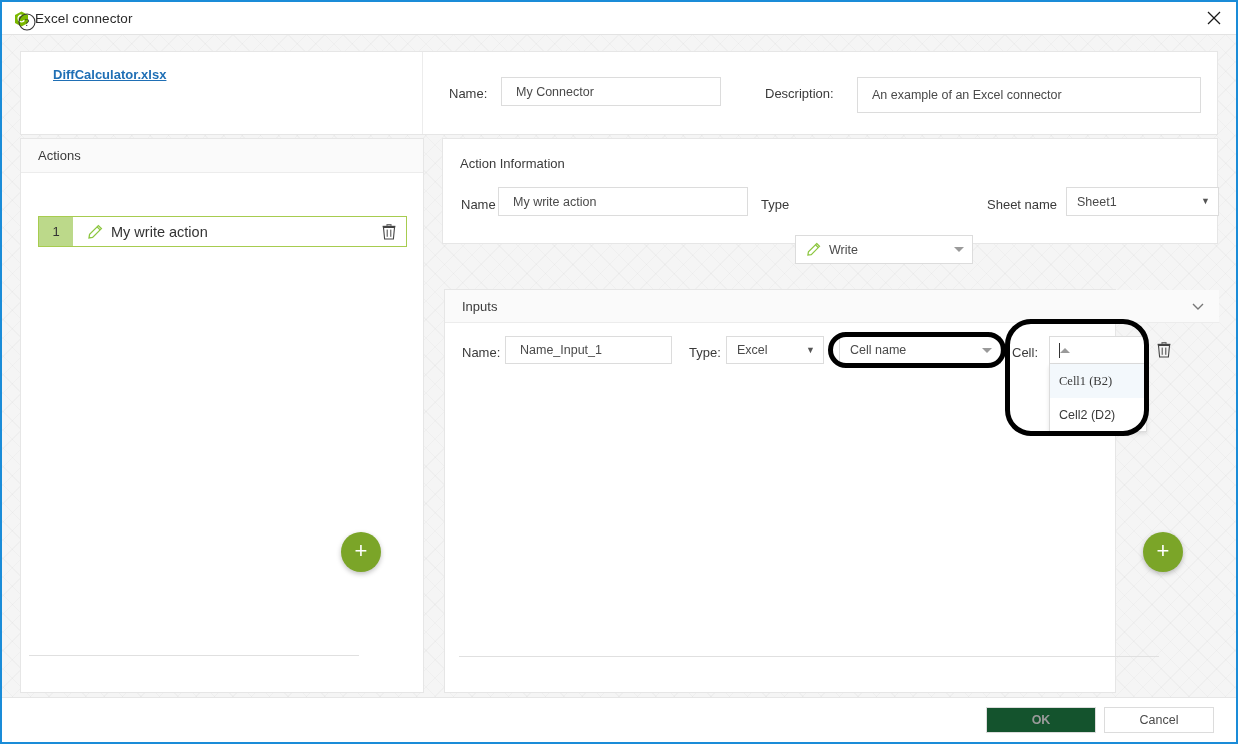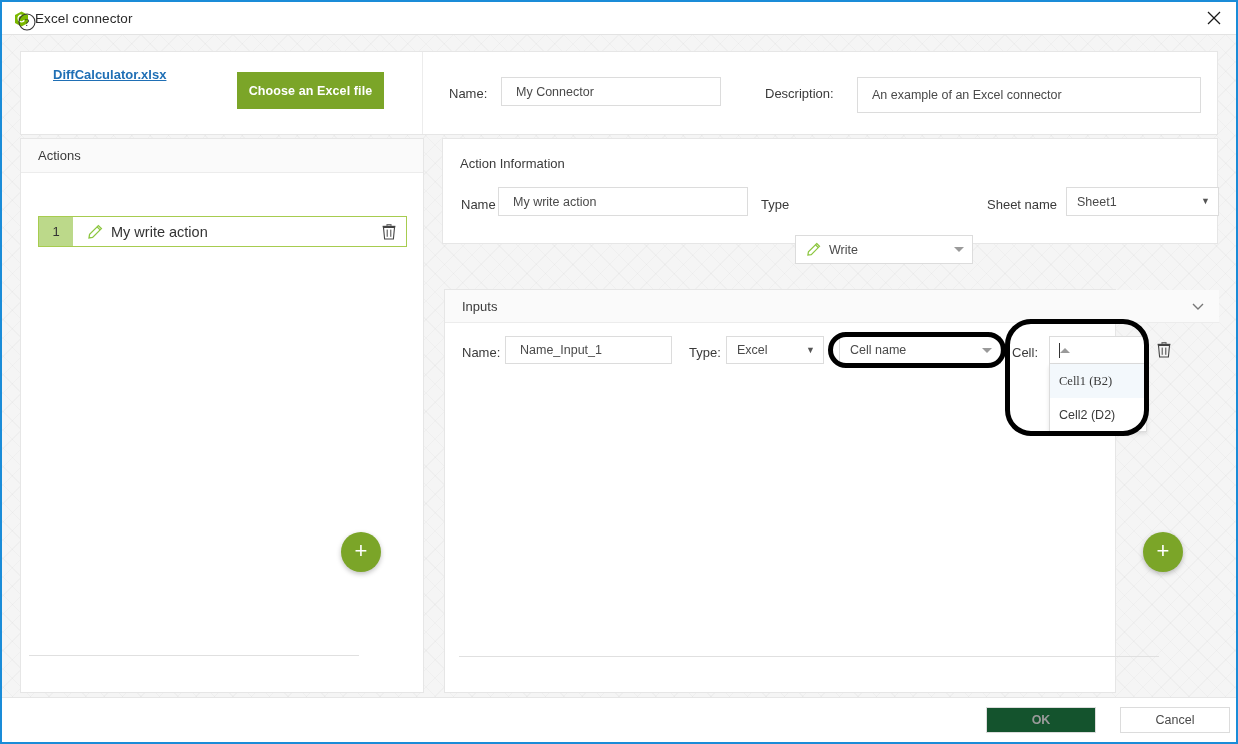--- a/index.html
+++ b/index.html
@@ -352,21 +352,20 @@
     cursor: default;
     font-weight: bold;
   }
   #cancel-btn {
     position: absolute; left: 1102px; top: 705px;
     width: 110px; height: 26px;
     border: 1px solid #dcdcdc; background: #fff;
     color: #4a4a4a; font-size: 12.5px;
     display: flex; align-items: center; justify-content: center;
     cursor: pointer;
-    margin-left: 16px;
   }
 </style>
 </head>
 <body>
 
 <div id="window">
 
   <div id="titlebar">
     <span id="app-icon">
       <svg width="15" height="16" viewBox="0 0 15 16">
@@ -382,21 +381,20 @@
           <line x1="13" y1="1" x2="1" y2="13" stroke="#1a1a1a" stroke-width="1.3"></line>
         </svg>
       </span>
     </div>
   </div>
 
   <div id="content">
 
     <div id="header-card" class="card">
       <a id="file-link">DiffCalculator.xlsx</a>
-      <div id="choose-file-btn">Choose an Excel file</div>
       <div id="hdr-div"></div>
       <span id="name-label">Name:</span>
       <div id="name-input" class="textbox">My Connector</div>
       <span id="desc-label">Description:</span>
       <div id="desc-input" class="textbox">An example of an Excel connector</div>
     </div>
 
     <div id="actions-card" class="card">
       <div id="actions-header">
         <span id="actions-header-label">Actions</span>

